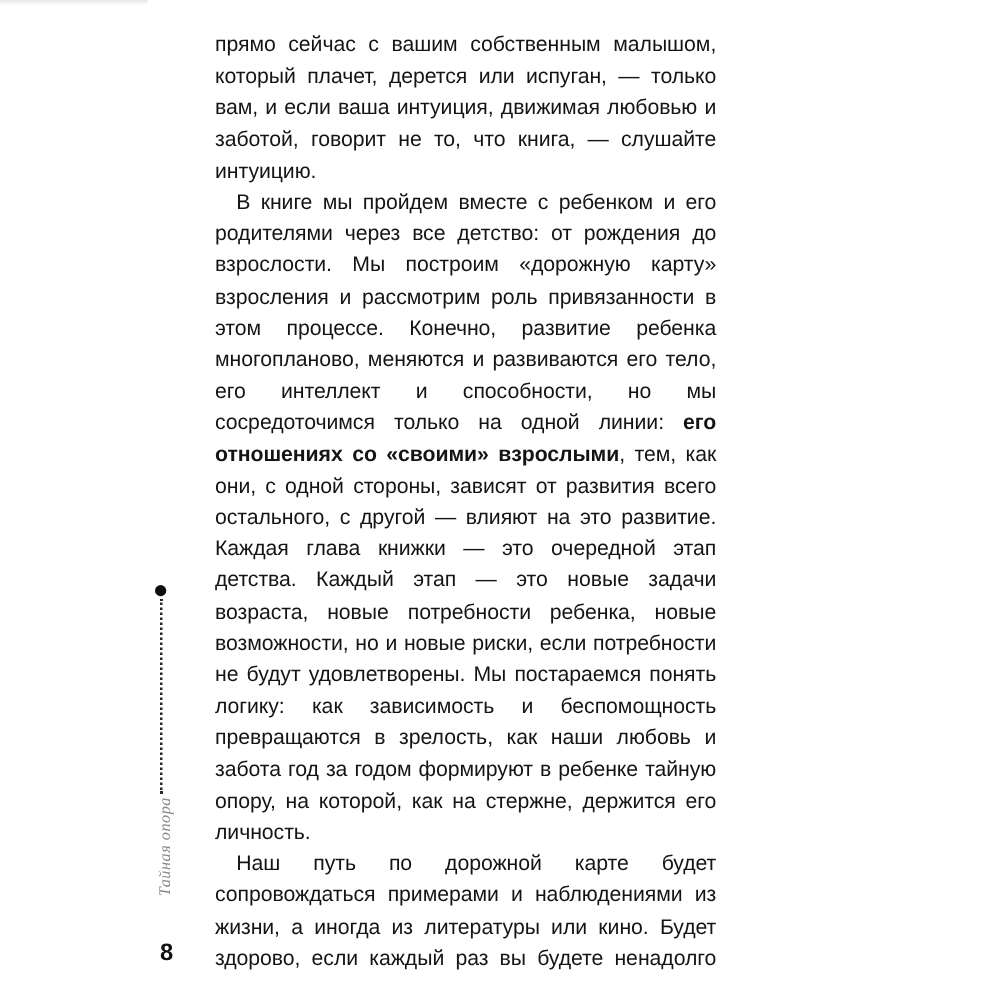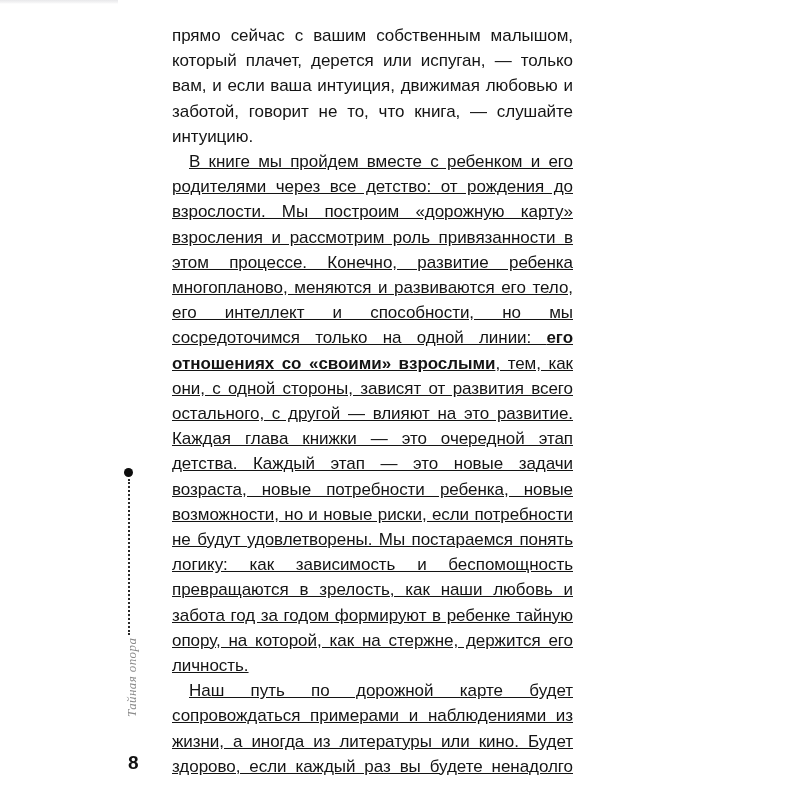--- a/index.html
+++ b/index.html
@@ -90,21 +90,20 @@
     line-height: 25.2px;
     text-align: justify;
     text-justify: inter-word;
     letter-spacing: -0.05px;
     word-spacing: 0.2px;
     color: #141414;
     hyphens: none;
   }
   .para.indent {
     text-indent: 17px;
-    text-decoration: underline;
   }
   .para b, .para .bold {
     font-weight: 700;
   }
 
   
   .folio {
     position: absolute;
     left: 128px;
     top: 752px;

